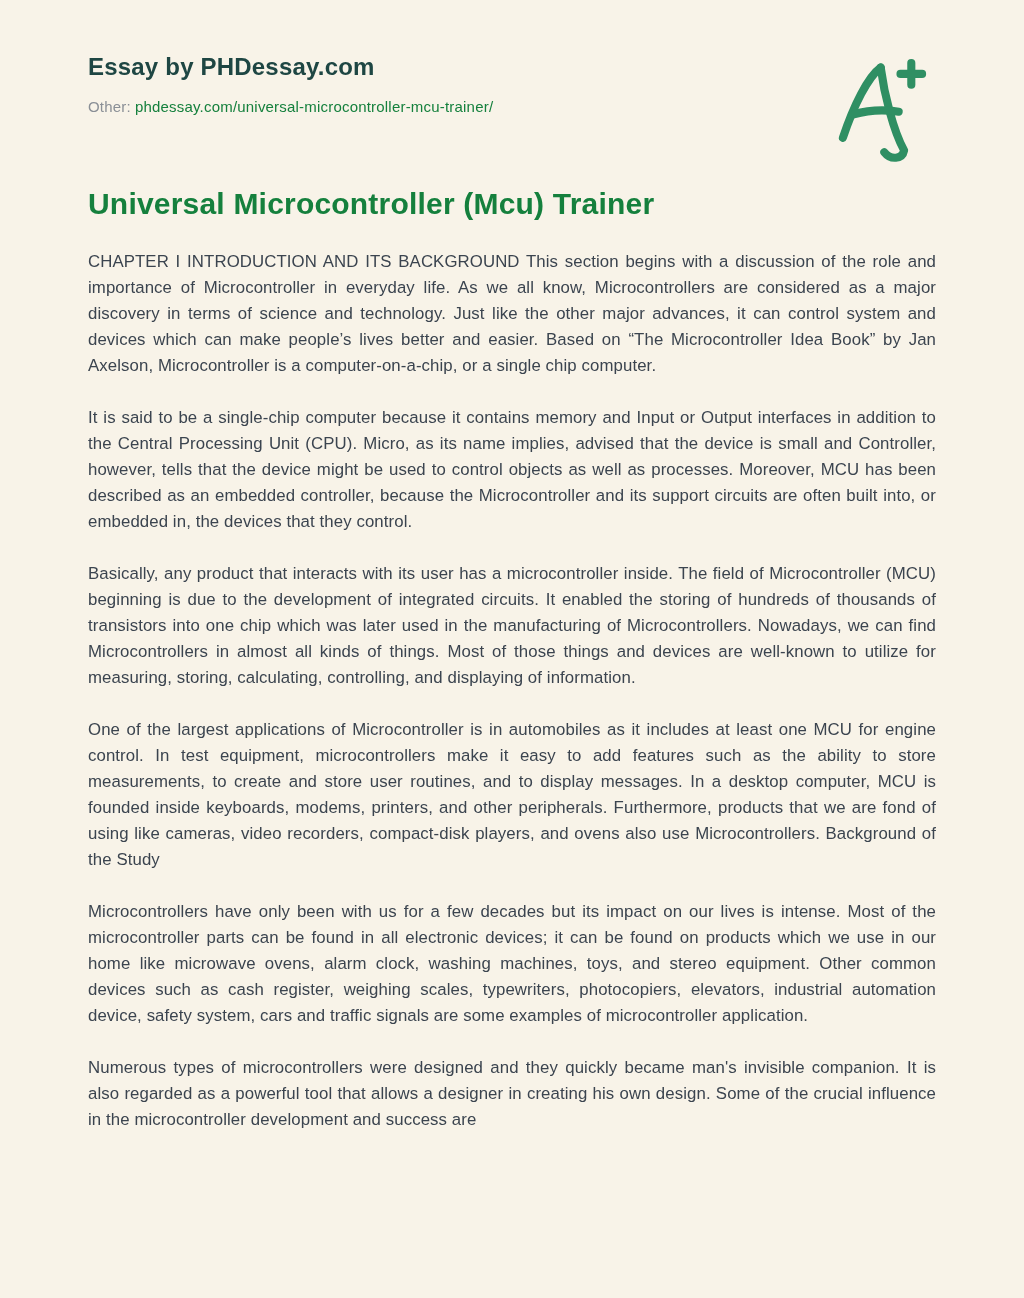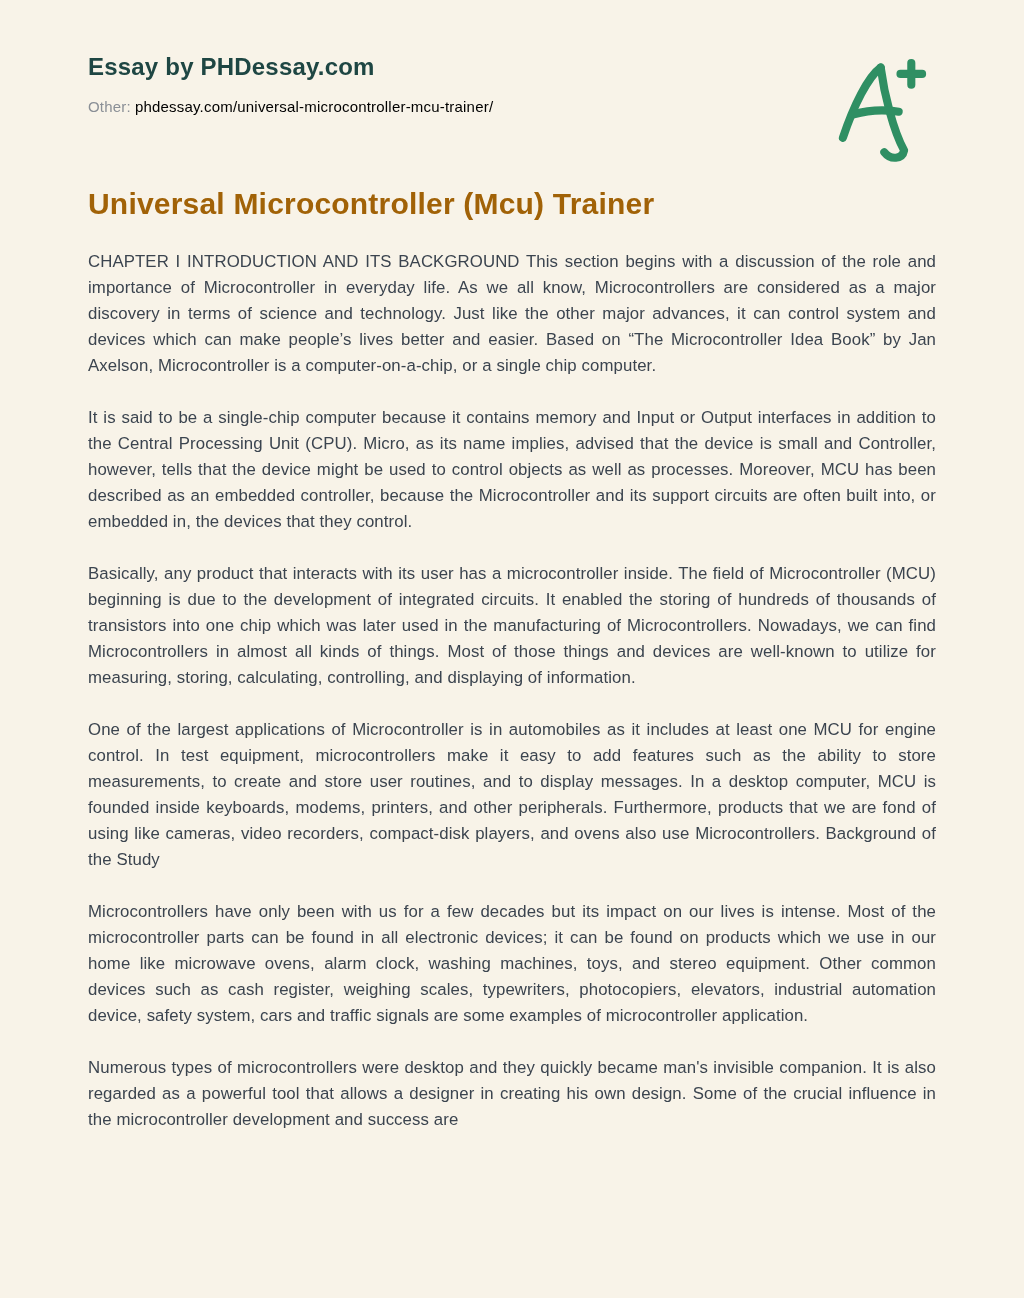--- a/index.html
+++ b/index.html
@@ -26,39 +26,39 @@
     letter-spacing: 0.2px;
   }
   .source {
     margin-top: 15px;
     font-size: 15px;
     line-height: 20px;
     color: #8a8f96;
     letter-spacing: 0.2px;
   }
   .source-link {
-    color: #000000;
+    color: #15803d;
     text-decoration: none;
     margin-left: 4px;
     text-align: center;
   }
   .logo {
     position: absolute;
     top: 55px;
     right: 96px;
     width: 100px;
     height: 108px;
   }
   .logo svg { width: 100%; height: 100%; display: block; }
   .title {
     margin: 68px 0 0 0;
     font-size: 30px;
     line-height: 38px;
     font-weight: 700;
-    color: #a16207;
+    color: #15803d;
     letter-spacing: 0.2px;
   }
   .content { margin-top: 26px; }
   .content p {
     margin: 0 0 26px 0;
     font-size: 16.8px;
     line-height: 26px;
     color: #3b444f;
     text-align: justify;
     text-align-last: left;
@@ -94,16 +94,16 @@
   </header>
 
   <h1 class="title">Universal Microcontroller (Mcu) Trainer</h1>
 
   <main class="content">
     <p>CHAPTER I INTRODUCTION AND ITS BACKGROUND This section begins with a discussion of the role and importance of Microcontroller in everyday life. As we all know, Microcontrollers are considered as a major discovery in terms of science and technology. Just like the other major advances, it can control system and devices which can make people’s lives better and easier. Based on “The Microcontroller Idea Book” by Jan Axelson, Microcontroller is a computer-on-a-chip, or a single chip computer.</p>
     <p>It is said to be a single-chip computer because it contains memory and Input or Output interfaces in addition to the Central Processing Unit (CPU). Micro, as its name implies, advised that the device is small and Controller, however, tells that the device might be used to control objects as well as processes. Moreover, MCU has been described as an embedded controller, because the Microcontroller and its support circuits are often built into, or embedded in, the devices that they control.</p>
     <p>Basically, any product that interacts with its user has a microcontroller inside. The field of Microcontroller (MCU) beginning is due to the development of integrated circuits. It enabled the storing of hundreds of thousands of transistors into one chip which was later used in the manufacturing of Microcontrollers. Nowadays, we can find Microcontrollers in almost all kinds of things. Most of those things and devices are well-known to utilize for measuring, storing, calculating, controlling, and displaying of information.</p>
     <p>One of the largest applications of Microcontroller is in automobiles as it includes at least one MCU for engine control. In test equipment, microcontrollers make it easy to add features such as the ability to store measurements, to create and store user routines, and to display messages. In a desktop computer, MCU is founded inside keyboards, modems, printers, and other peripherals. Furthermore, products that we are fond of using like cameras, video recorders, compact-disk players, and ovens also use Microcontrollers. Background of the Study</p>
     <p>Microcontrollers have only been with us for a few decades but its impact on our lives is intense. Most of the microcontroller parts can be found in all electronic devices; it can be found on products which we use in our home like microwave ovens, alarm clock, washing machines, toys, and stereo equipment. Other common devices such as cash register, weighing scales, typewriters, photocopiers, elevators, industrial automation device, safety system, cars and traffic signals are some examples of microcontroller application.</p>
-    <p>Numerous types of microcontrollers were desktop and they quickly became man's invisible companion. It is also regarded as a powerful tool that allows a designer in creating his own design. Some of the crucial influence in the microcontroller development and success are</p>
+    <p>Numerous types of microcontrollers were designed and they quickly became man's invisible companion. It is also regarded as a powerful tool that allows a designer in creating his own design. Some of the crucial influence in the microcontroller development and success are</p>
   </main>
 
 </div>
 
 </body></html>

